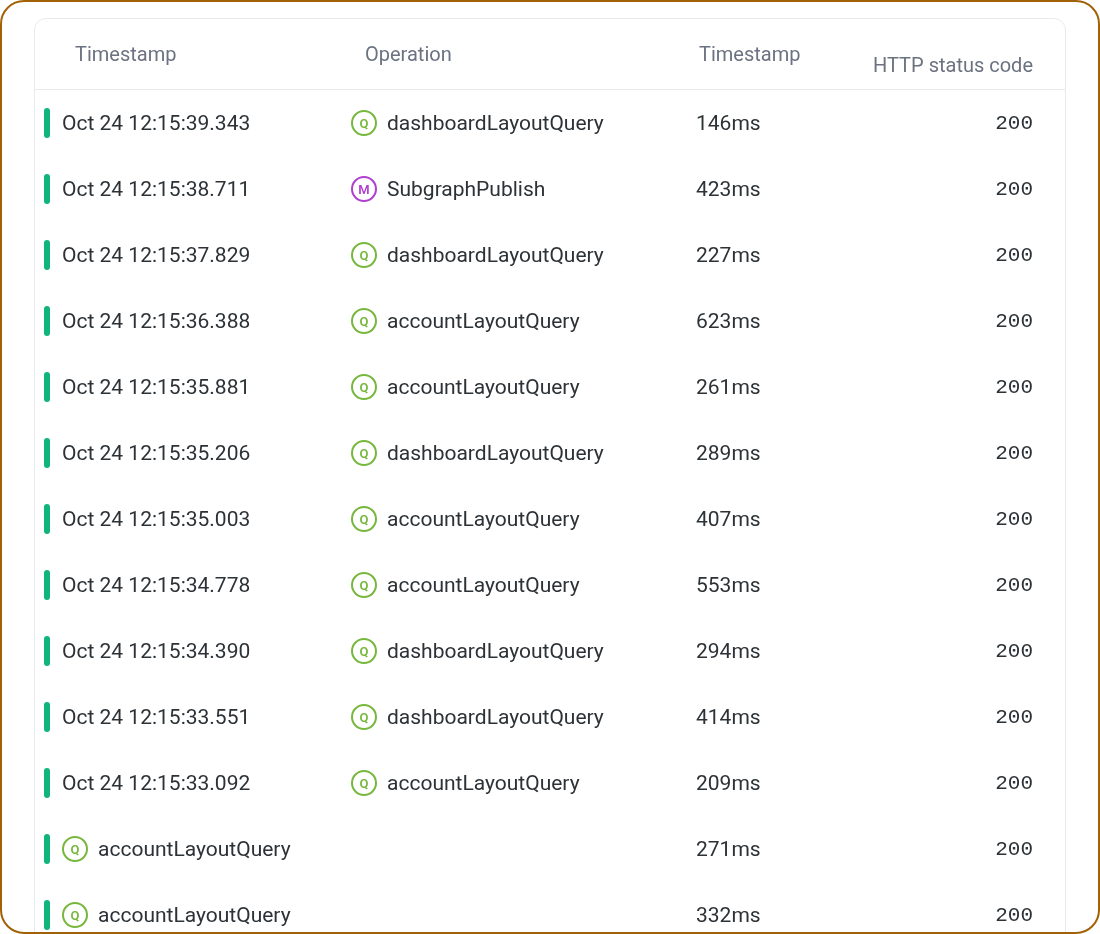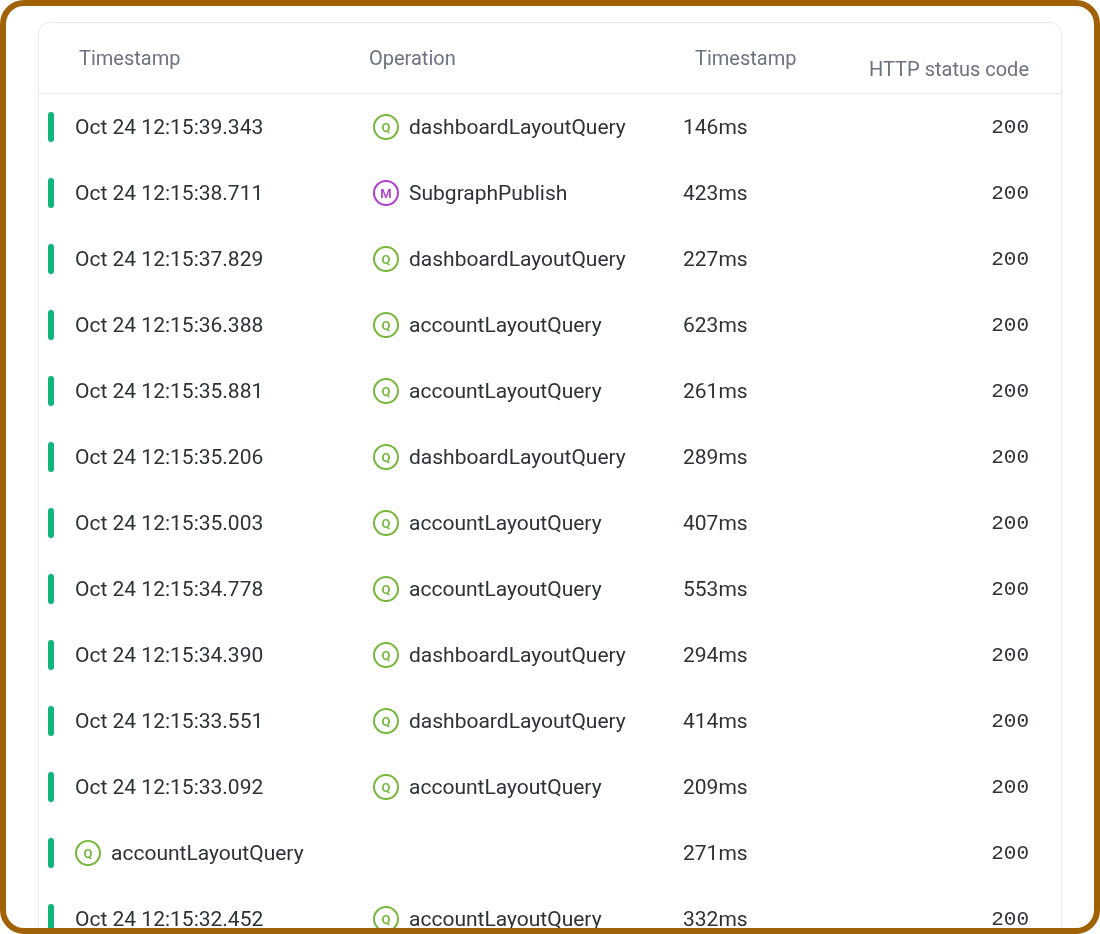--- a/index.html
+++ b/index.html
@@ -8,21 +8,21 @@
       padding: 0;
       font-family: -apple-system, BlinkMacSystemFont, 'Segoe UI', Roboto, Helvetica, Arial, sans-serif;
       background: #ffffff;
       width: 1100px;
       height: 934px;
       overflow: hidden;
     }
     .panel {
       width: 1100px;
       height: 934px;
-      border: 6px solid #a16207;
+      border: 2px solid #a16207;
       border-radius: 24px;
       overflow: hidden;
       background: #ffffff;
     }
     .inner {
       margin: 16px 32px 0 32px;
       border: 1px solid #e8eaed;
       border-radius: 12px;
       overflow: hidden;
     }
@@ -43,21 +43,21 @@
       font-weight: 400;
     }
     .rows {
       display: flex;
       flex-direction: column;
     }
     .row {
       display: flex;
       align-items: center;
       padding: 18px 16px 18px 0;
-      gap: 12px;
+      gap: 3px;
     }
     .status-bar-wrapper {
       width: 24px;
       display: flex;
       justify-content: center;
       align-items: center;
     }
     .status-bar {
       width: 6px;
       height: 30px;
@@ -271,21 +271,20 @@
             <span class="op-icon query">Q</span>
             <span>accountLayoutQuery</span>
           </div>
           <div class="duration-cell">271ms</div>
           <div class="status-cell">200</div>
         </div>
         <div class="row">
           <div class="status-bar-wrapper">
             <div class="status-bar"></div>
           </div>
-          <div class="timestamp-cell">Oct 24 12:15:32.452</div>
           <div class="operation-cell">
             <span class="op-icon query">Q</span>
             <span>accountLayoutQuery</span>
           </div>
           <div class="duration-cell">332ms</div>
           <div class="status-cell">200</div>
         </div>
       </div>
   </div>
 </div>

